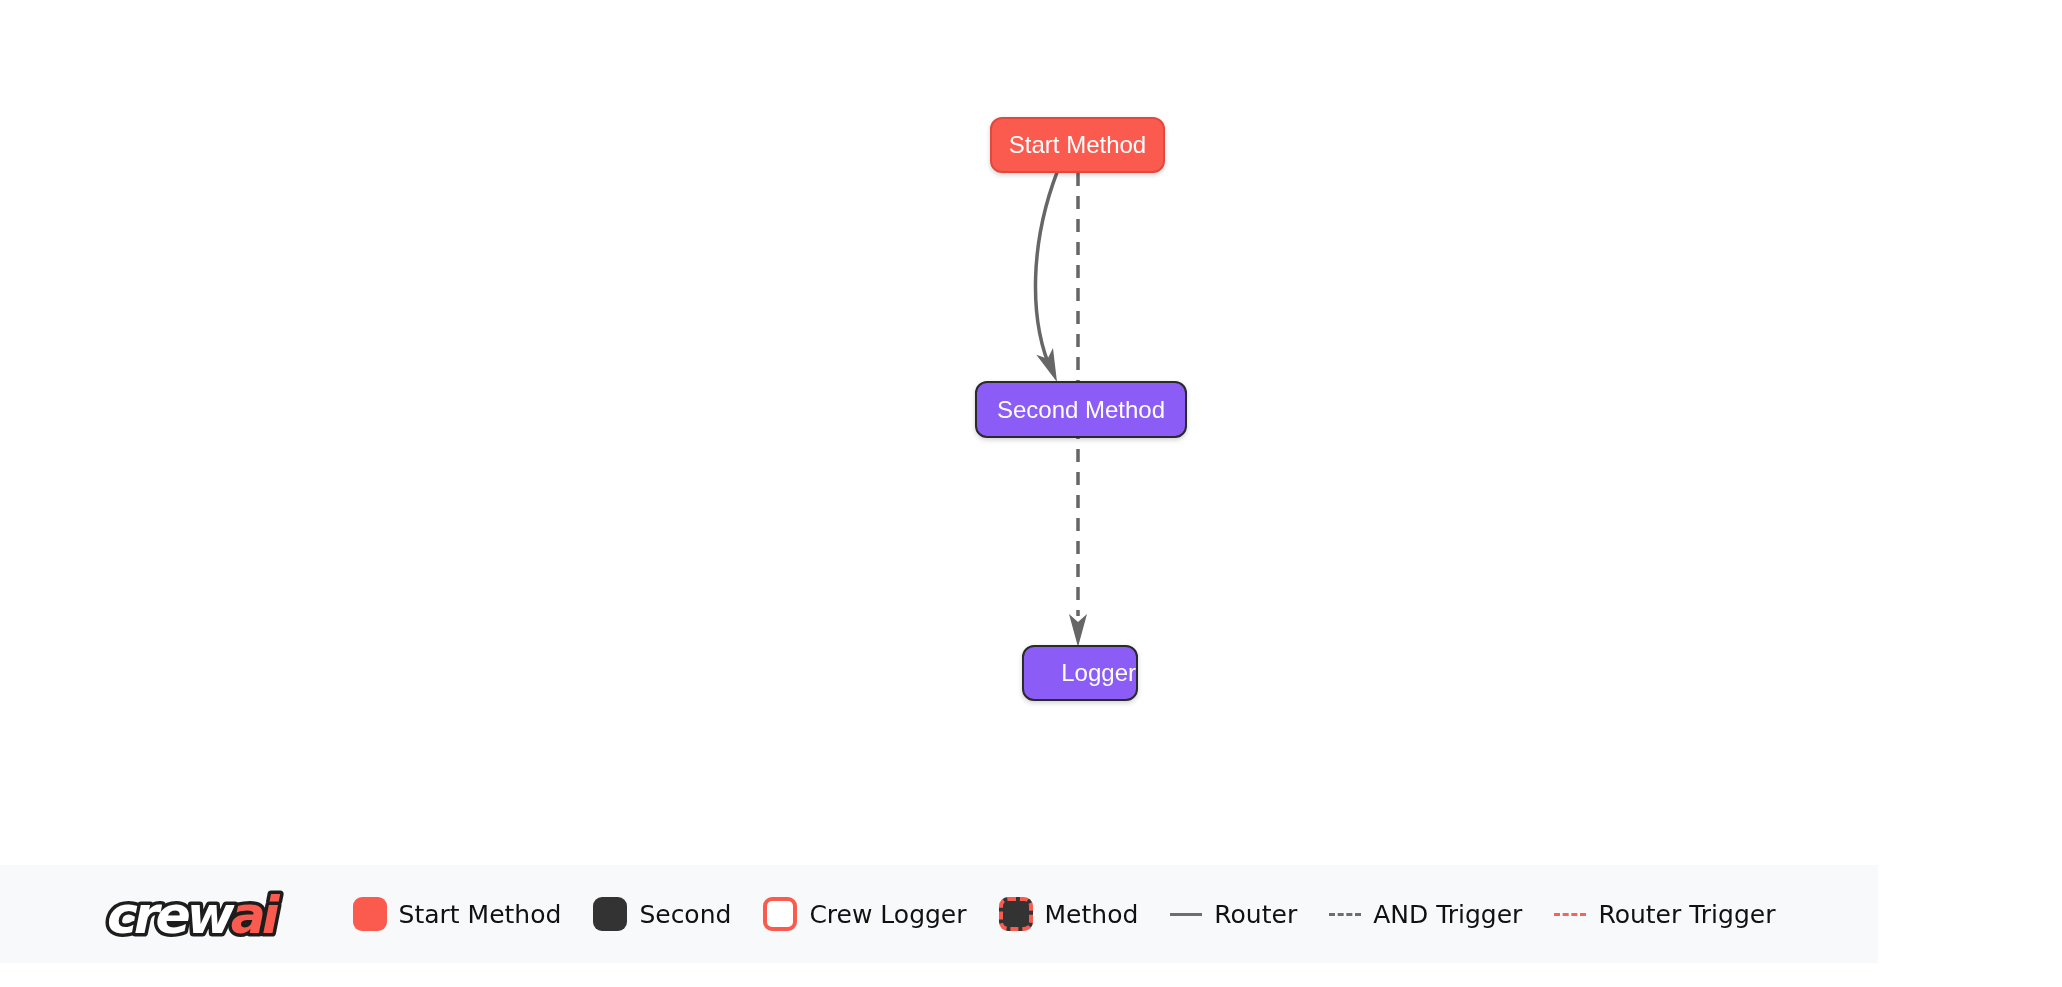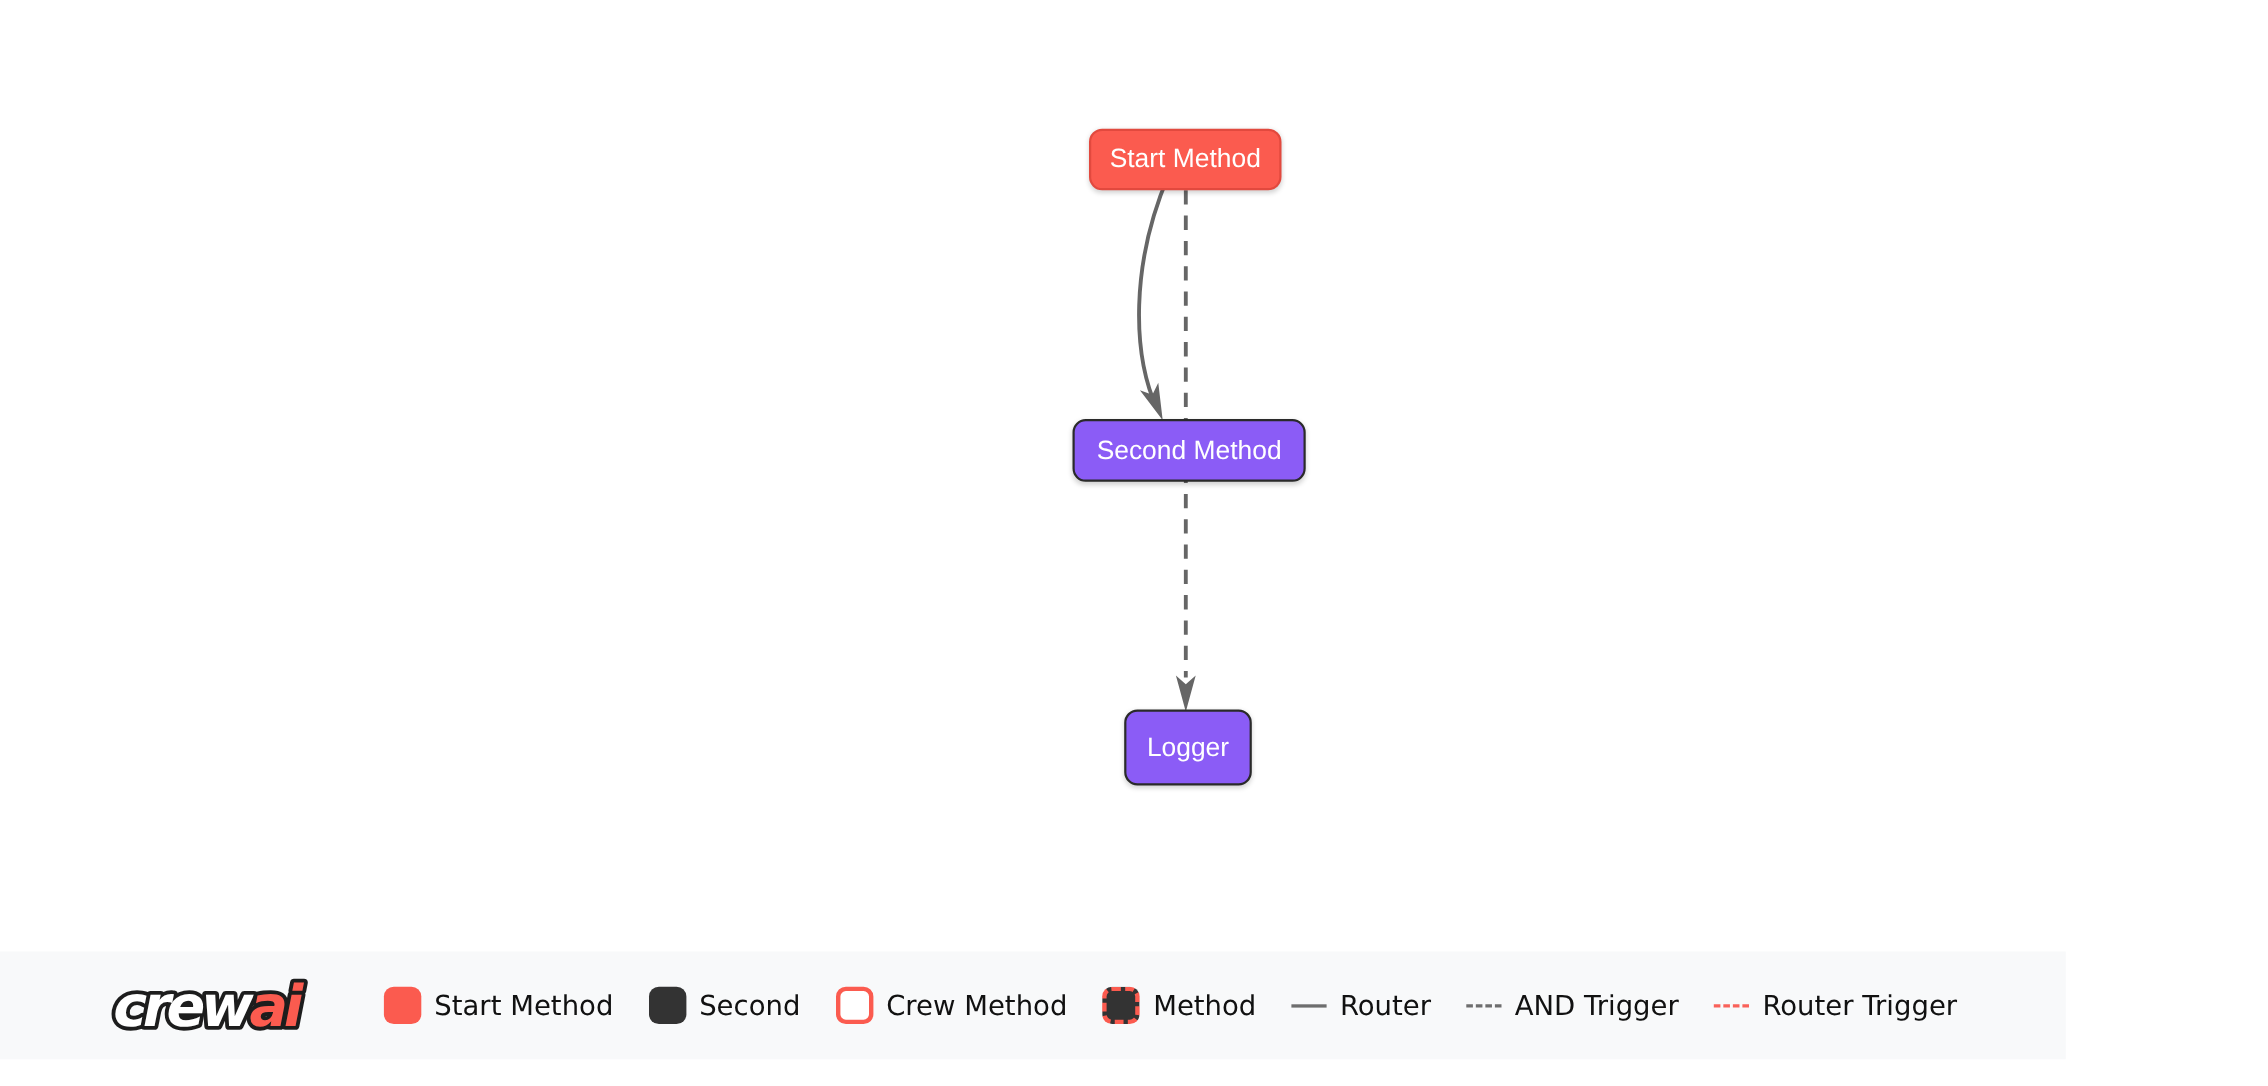--- a/index.html
+++ b/index.html
@@ -54,21 +54,21 @@
   .node-dark {
     background: #8b5cf6;
     border: 2px solid #2A2A2A;
   }
   .node-second {
     left: 975px; top: 381px;
     width: 212px; height: 57px;
   }
   .node-logger {
     left: 1022px; top: 645px;
-    width: 116px; height: 69px;
+    width: 116px; height: 56px; justify-content: flex-end;
   }
   
   .footer {
     position: absolute;
     left: 0; top: 865px;
     width: 1878px;
     height: 98px;
     background: #F8F9FA;
     display: flex;
     align-items: center;
@@ -154,21 +154,21 @@
       <span>Start Method</span>
     </div>
 
     <div class="legend-item">
       <span class="swatch swatch-method"></span>
       <span>Second</span>
     </div>
 
     <div class="legend-item">
       <span class="swatch swatch-crew"></span>
-      <span>Crew Method</span>
+      <span>Crew Logger</span>
     </div>
 
     <div class="legend-item">
       <span class="swatch swatch-router"></span>
       <span>Method</span>
     </div>
 
     <div class="legend-item">
       <span class="line-sample line-solid"></span>
       <span>Router</span>

